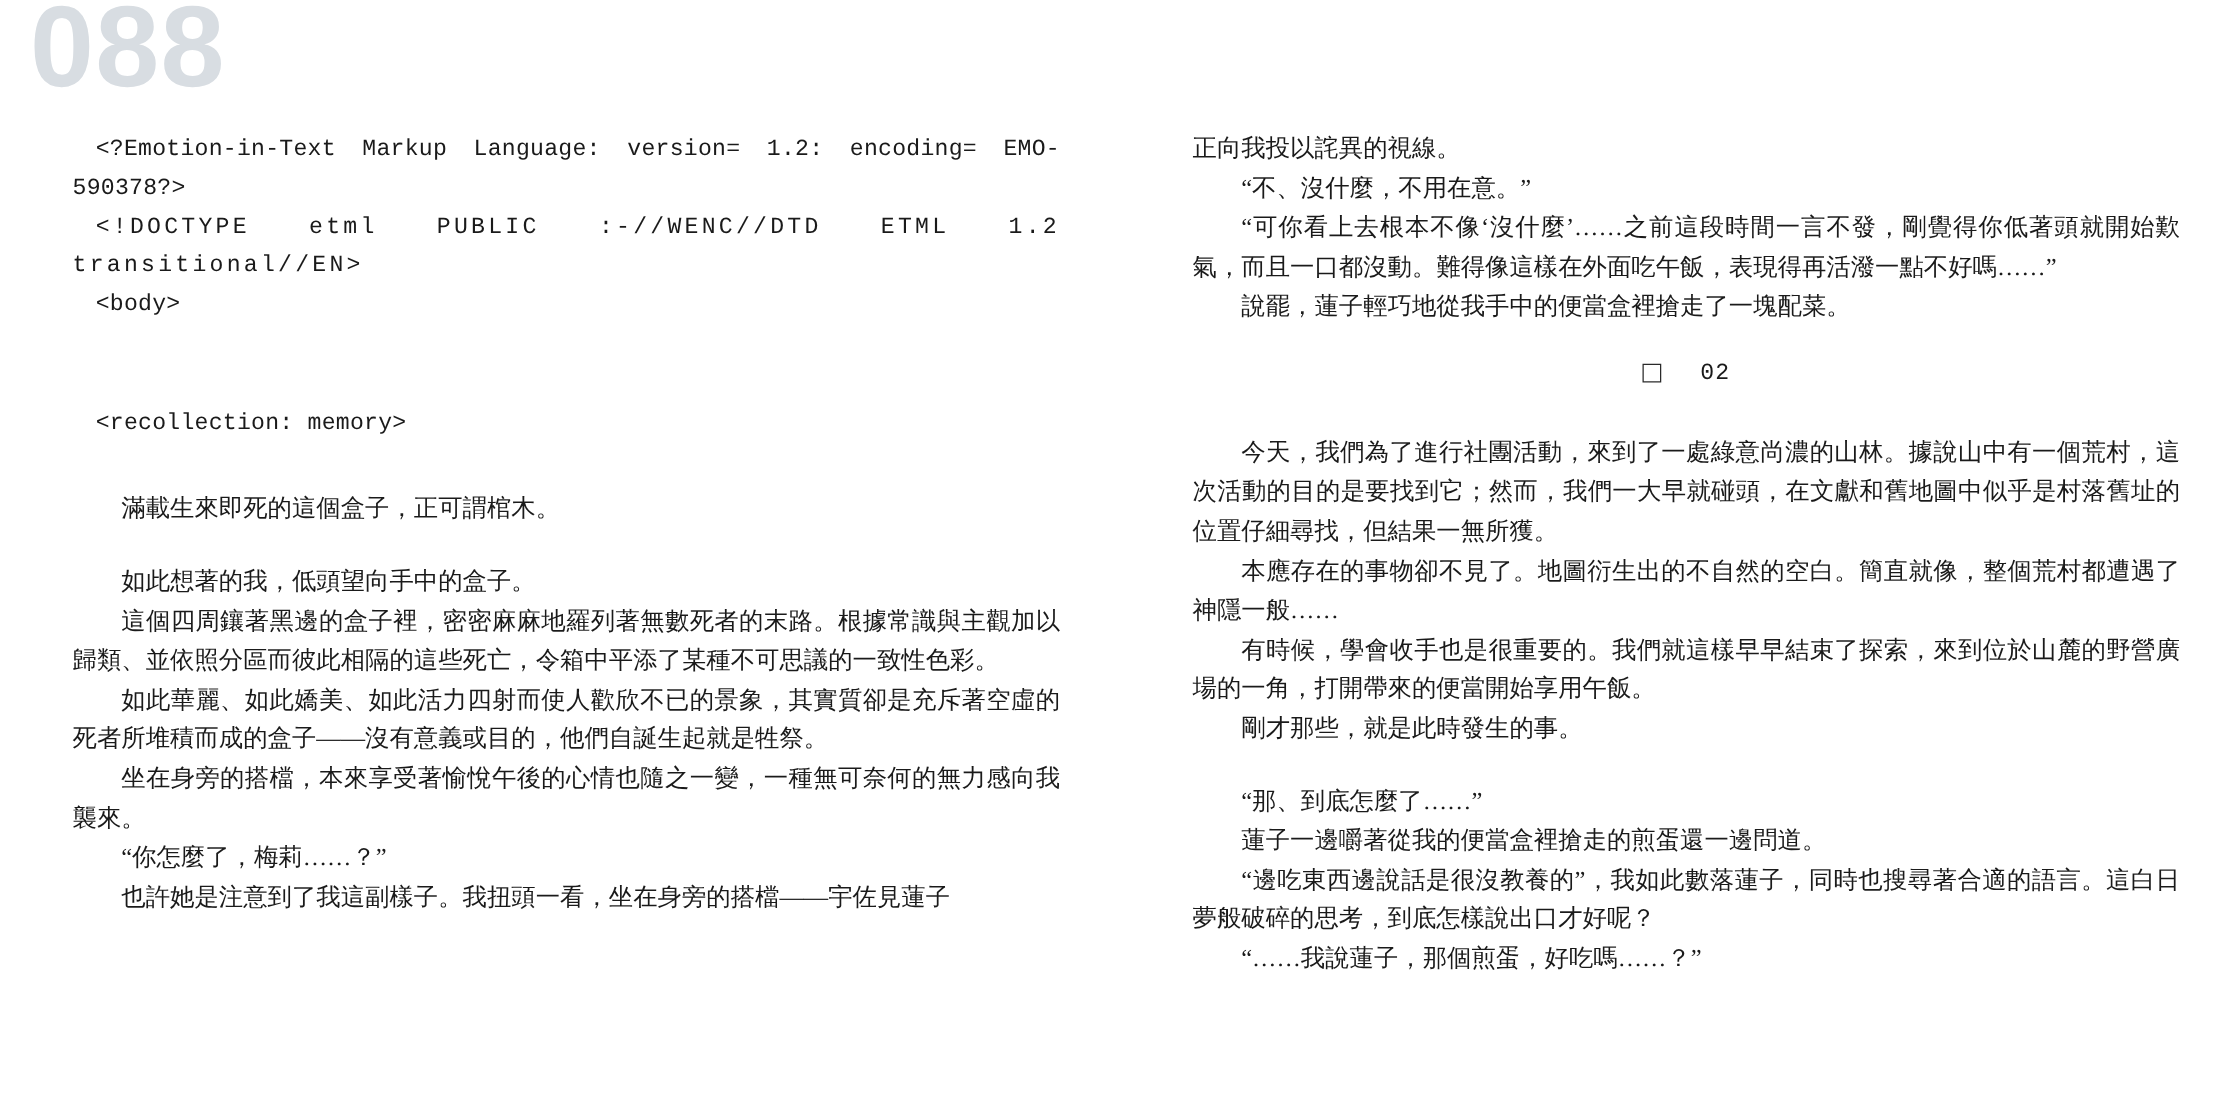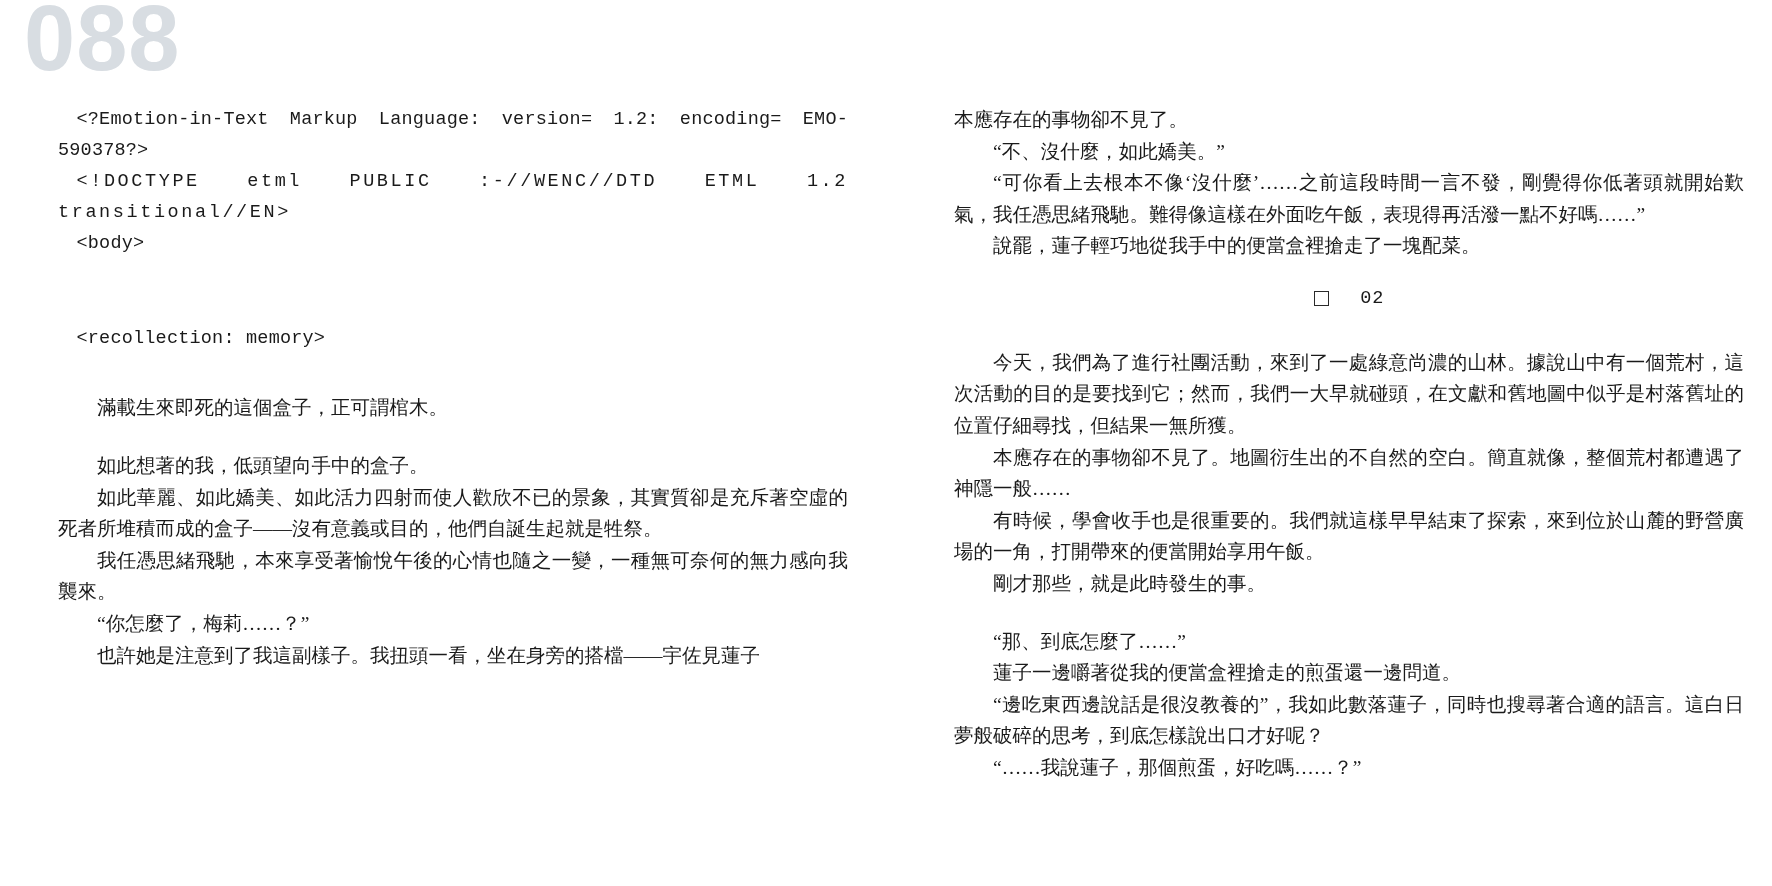--- a/index.html
+++ b/index.html
@@ -112,32 +112,33 @@
 
     <div class="gap-lg"></div>
 
     <p class="mono indent-1">&lt;recollection: memory&gt;</p>
 
     <div class="gap-lg"></div>
 
     <p class="indent">滿載生來即死的這個盒子，正可謂棺木。</p>
     <div class="gap-md"></div>
     <p class="indent">如此想著的我，低頭望向手中的盒子。</p>
+    <p class="indent">這個四周鑲著黑邊的盒子裡，密密麻麻地羅列著無數死者的末路。根據常識與主觀加以歸類、並依照分區而彼此相隔的這些死亡，令箱中平添了某種不可思議的一致性色彩。</p>
     <p class="indent">如此華麗、如此嬌美、如此活力四射而使人歡欣不已的景象，其實質卻是充斥著空虛的死者所堆積而成的盒子——沒有意義或目的，他們自誕生起就是牲祭。</p>
-    <p class="indent">我任憑思緒飛馳，本來享受著愉悅午後的心情也隨之一變，一種無可奈何的無力感向我襲來。</p>
+    <p class="indent">坐在身旁的搭檔，本來享受著愉悅午後的心情也隨之一變，一種無可奈何的無力感向我襲來。</p>
     <p class="indent">“你怎麼了，梅莉……？”</p>
     <p class="indent">也許她是注意到了我這副樣子。我扭頭一看，坐在身旁的搭檔——宇佐見蓮子</p>
 
   </div>
 
   <div class="column">
 
-    <p>本應存在的事物卻不見了。</p>
-    <p class="indent">“不、沒什麼，如此嬌美。”</p>
-    <p class="indent">“可你看上去根本不像‘沒什麼’……之前這段時間一言不發，剛覺得你低著頭就開始歎氣，我任憑思緒飛馳。難得像這樣在外面吃午飯，表現得再活潑一點不好嗎……”</p>
+    <p>正向我投以詫異的視線。</p>
+    <p class="indent">“不、沒什麼，不用在意。”</p>
+    <p class="indent">“可你看上去根本不像‘沒什麼’……之前這段時間一言不發，剛覺得你低著頭就開始歎氣，而且一口都沒動。難得像這樣在外面吃午飯，表現得再活潑一點不好嗎……”</p>
     <p class="indent">說罷，蓮子輕巧地從我手中的便當盒裡搶走了一塊配菜。</p>
 
     <div class="gap-md"></div>
 
     <div class="marker-line indent-1">
       <span class="checkbox"></span>
       <span class="marker-num">02</span>
     </div>
 
     <div class="gap-lg"></div>

